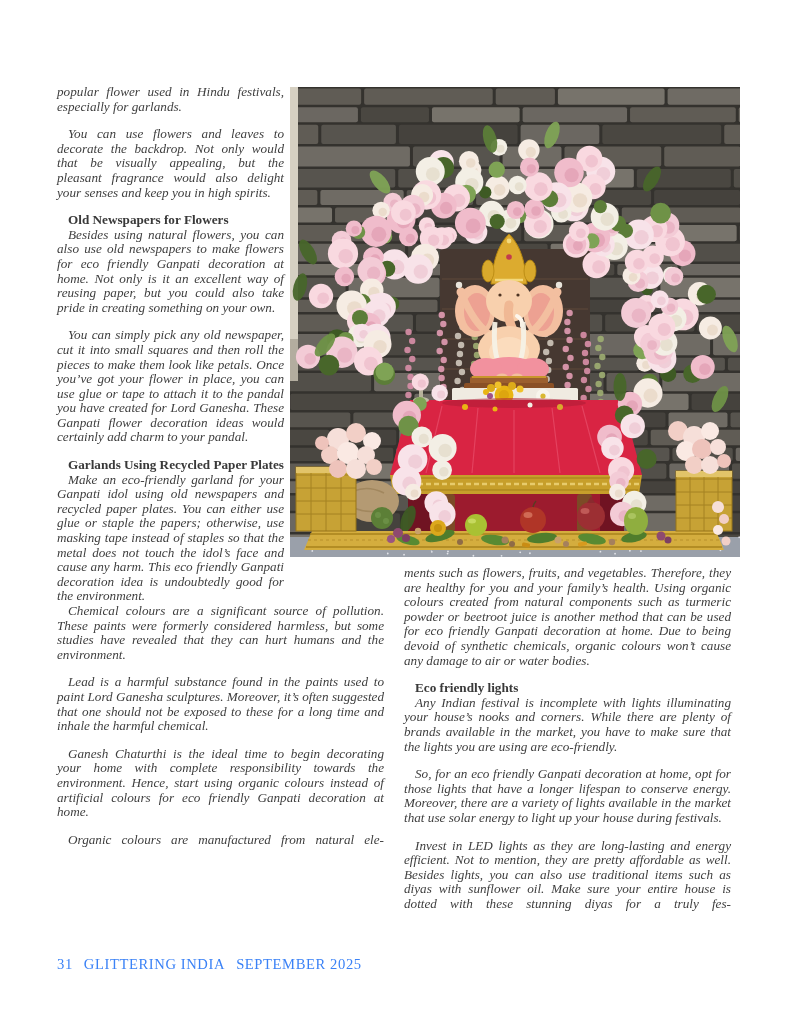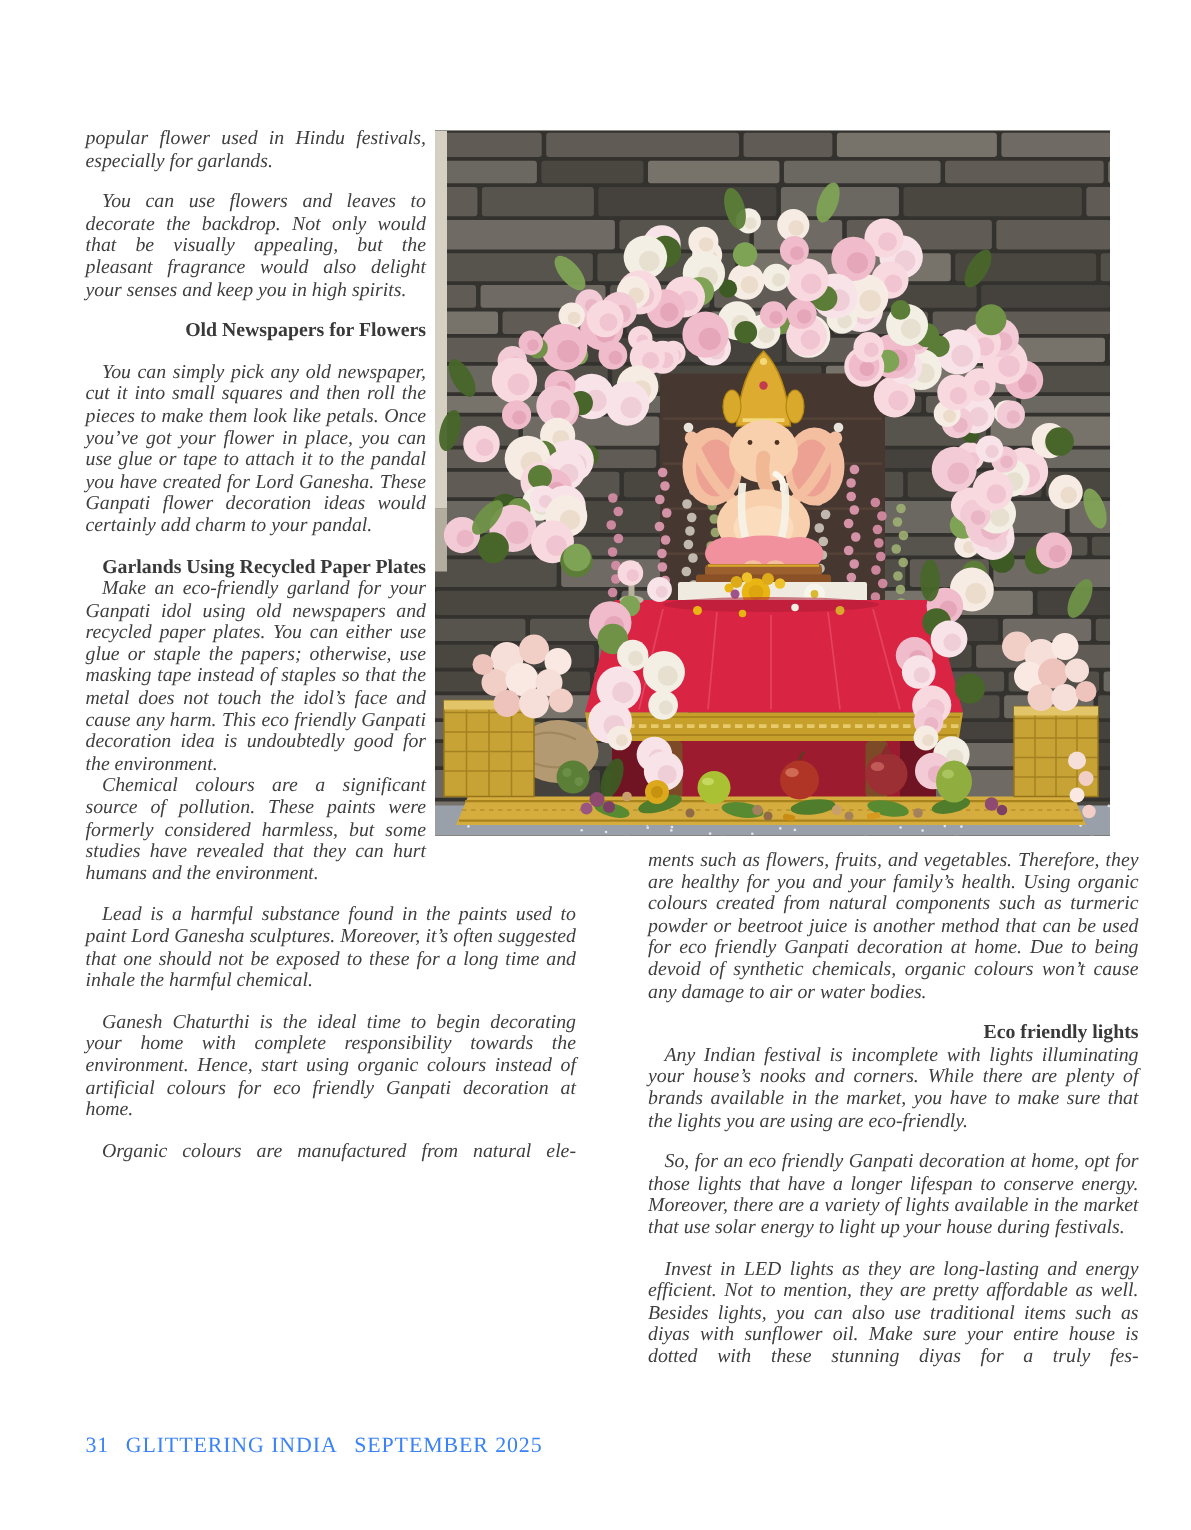--- a/index.html
+++ b/index.html
@@ -6,49 +6,50 @@
   body{
     width:794px;height:1020px;background:#ffffff;position:relative;overflow:hidden;
     font-family:"Liberation Serif","DejaVu Serif",serif;color:#3e3e3e;
   }
   .page{position:absolute;inset:0;background:#fff;}
   .col{
     text-align:justify;font-size:13.2px;line-height:14.6px;
     -webkit-hyphens:auto;hyphens:auto;
   }
   .col-left{position:absolute;left:57px;top:85px;width:327px;}
-  .col-right{position:absolute;left:432px;top:566px;width:327px;}
+  .col-right{position:absolute;left:404px;top:566px;width:327px;}
   .img-spacer{float:right;width:100px;height:500px;}
   p{margin:0;font-style:italic;}
   .gap{margin-top:13px;}
   .ind{text-indent:11px;}
   .fill{text-align-last:justify;}
   h3.shead{
     margin:13px 0 0 0;font-size:13.2px;line-height:14.6px;
-    font-weight:bold;color:#393939;text-indent:11px;text-align:right;
+    font-weight:bold;color:#393939;text-indent:11px;text-align:left;
   }
   .photo{
     position:absolute;left:290px;top:87px;width:450px;height:470px;overflow:hidden;
     background:#34322e;
   }
   .footer{
     position:absolute;left:57px;top:956px;display:flex;align-items:baseline;gap:11px;
     font-size:14.6px;letter-spacing:0.6px;color:#3b82f6;white-space:nowrap;
   }
 </style>
 </head>
 <body>
 
 <div class="page">
 
   <div class="col col-left">
     <div class="img-spacer"></div>
     <p>popular flower used in Hindu festivals, especially for garlands.</p>
     <p class="gap ind">You can use flowers and leaves to decorate the backdrop. Not only would that be visually appealing, but the pleasant fragrance would also delight your senses and keep you in high spirits.</p>
     <h3 class="shead">Old Newspapers for Flowers</h3>
+    <p class="ind">Besides using natural flowers, you can also use old newspapers to make flowers for eco friendly Ganpati decoration at home. Not only is it an excellent way of reusing paper, but you could also take pride in creating something on your own.</p>
     <p class="gap ind">You can simply pick any old newspaper, cut it into small squares and then roll the pieces to make them look like petals. Once you’ve got your flower in place, you can use glue or tape to attach it to the pandal you have created for Lord Ganesha. These Ganpati flower decoration ideas would certainly add charm to your pandal.</p>
     <h3 class="shead">Garlands Using Recycled Paper Plates</h3>
     <p class="ind">Make an eco-friendly garland for your Ganpati idol using old newspapers and recycled paper plates. You can either use glue or staple the papers; otherwise, use masking tape instead of staples so that the metal does not touch the idol’s face and cause any harm. This eco friendly Ganpati decoration idea is undoubtedly good for the environment.</p>
     <p class="ind">Chemical colours are a significant source of pollution. These paints were formerly considered harmless, but some studies have revealed that they can hurt humans and the environment.</p>
     <p class="gap ind">Lead is a harmful substance found in the paints used to paint Lord Ganesha sculptures. Moreover, it’s often suggested that one should not be exposed to these for a long time and inhale the harmful chemical.</p>
     <p class="gap ind">Ganesh Chaturthi is the ideal time to begin decorating your home with complete responsibility towards the environment. Hence, start using organic colours instead of artificial colours for eco friendly Ganpati decoration at home.</p>
     <p class="gap ind fill">Organic colours are manufactured from natural ele-</p>
   </div>
 
   <div class="col col-right">

